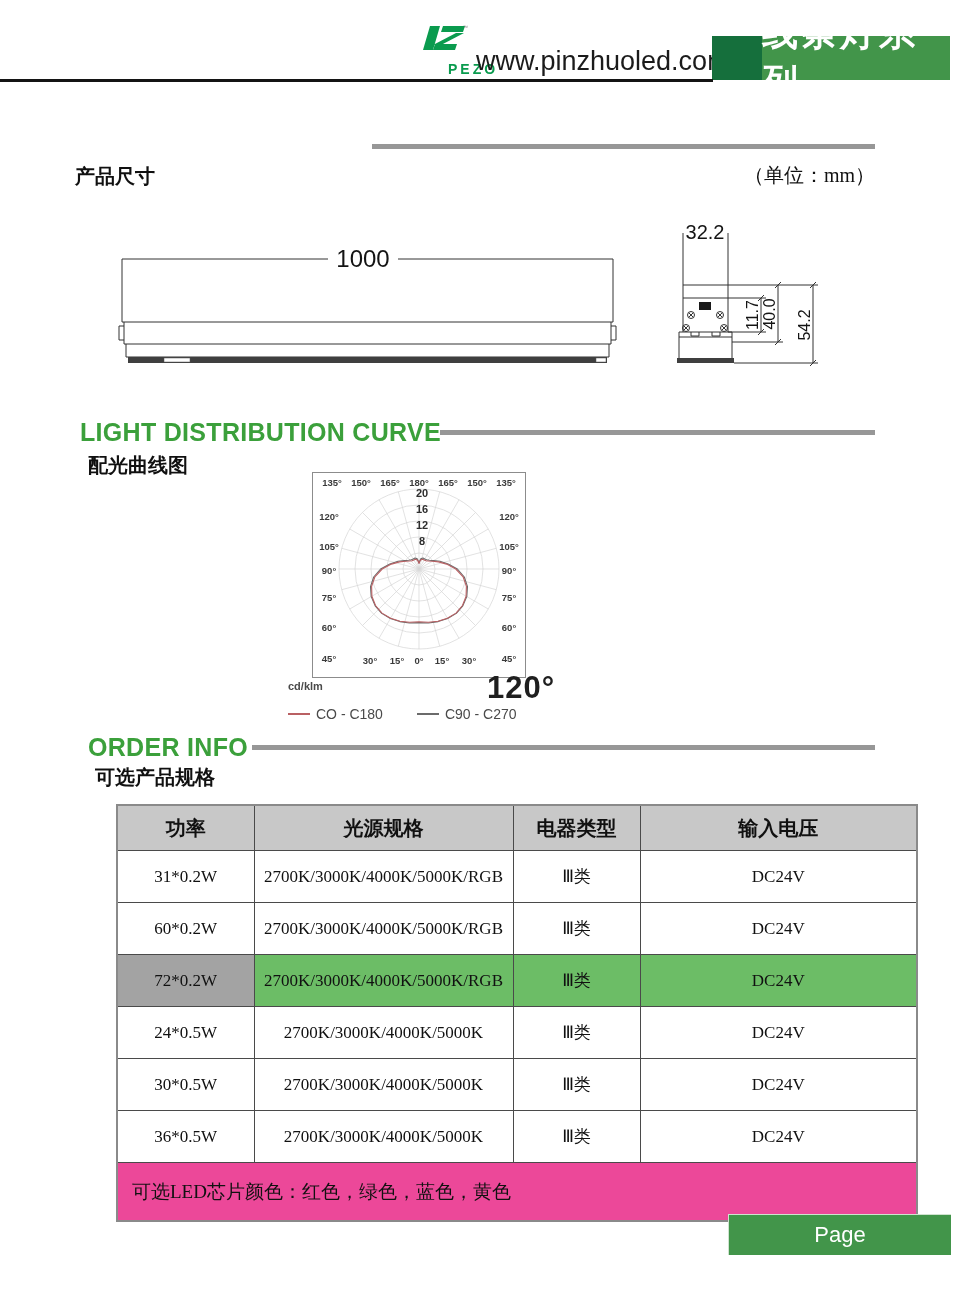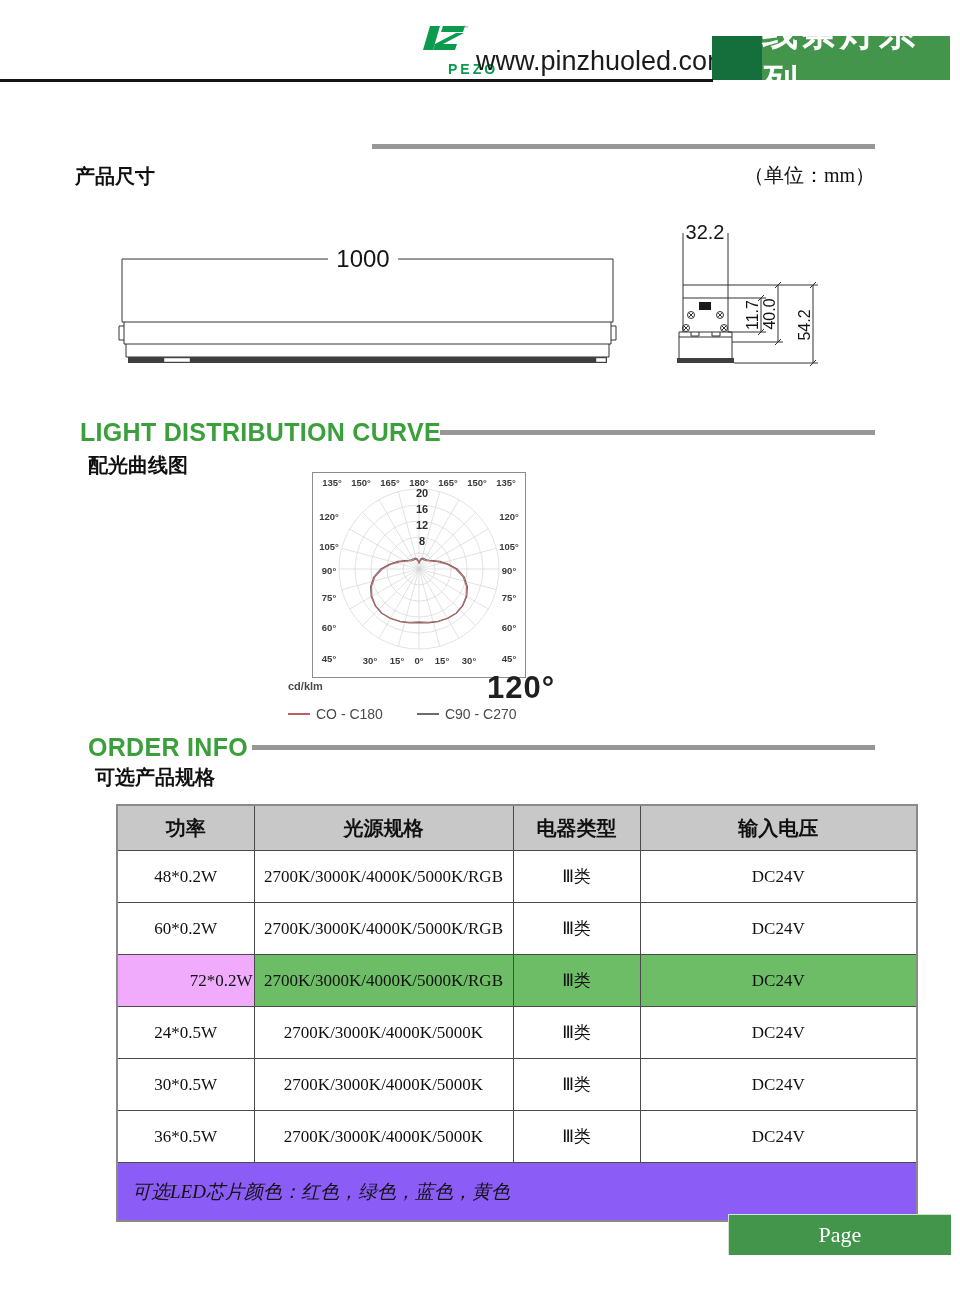--- a/index.html
+++ b/index.html
@@ -30,26 +30,26 @@
   #legend .row{display:flex;align-items:flex-end;margin-top:14px;}
   .legend-item{display:flex;align-items:center;margin-right:34px;}
   .legend-swatch{display:inline-block;width:22px;height:2px;margin-right:6px;}
   .legend-label{font-size:14px;color:#4a4a4a;}
   #beam-angle{position:absolute;left:487px;top:670px;font-size:31px;font-weight:700;color:#1f1f1f;letter-spacing:1px;}
   
   #order-table{border-collapse:collapse;width:800px;table-layout:fixed;border:2px solid #8a8a8a;
     font-family:"Liberation Serif",serif;}
   #order-table th{background:#c8c8c8;font-size:20px;font-weight:700;height:42px;border:1px solid #4a4a4a;color:#111;}
   #order-table td{font-size:17px;text-align:center;height:49px;border:1px solid #4a4a4a;color:#111;}
-  #order-table tr.foot td{background:#8b5cf6;text-align:left;padding-left:14px;font-size:19px;height:55px;font-style:italic;}
+  #order-table tr.foot td{background:#ec4899;text-align:left;padding-left:14px;font-size:19px;height:55px;}
   
   #page-btn{position:absolute;left:728px;top:1214px;width:222px;height:40px;background:#42954a;
     border-top:1px solid #cfe3cf;border-left:1px solid #cfe3cf;
     display:flex;align-items:center;justify-content:center;}
-  #page-btn span{color:#ffffff;font-size:22px;font-family:Liberation Serif, serif;}
+  #page-btn span{color:#ffffff;font-size:22px;}
 </style>
 </head>
 <body>
 
 <div id="page">
 
   <div id="logo-mark">
     <svg width="46" height="40" viewBox="0 0 46 40">
       <path d="M7,2 H17 L10,26 H0 Z" fill="#0a9b4e"></path>
       <path d="M20,2 H42 L40,8 H18 Z" fill="#0a9b4e"></path>
@@ -242,33 +242,33 @@
       <thead>
           <tr id="order-thead-row">
             <th>功率</th>
             <th>光源规格</th>
             <th>电器类型</th>
             <th>输入电压</th>
           </tr>
         </thead>
       <tbody id="order-tbody">
           <tr>
-            <td>48*0.2W</td>
+            <td>31*0.2W</td>
             <td>2700K/3000K/4000K/5000K/RGB</td>
             <td>Ⅲ类</td>
             <td>DC24V</td>
           </tr>
           <tr>
             <td>60*0.2W</td>
             <td>2700K/3000K/4000K/5000K/RGB</td>
             <td>Ⅲ类</td>
             <td>DC24V</td>
           </tr>
           <tr>
-            <td style="background: #f0abfc; text-align: right;">72*0.2W</td>
+            <td style="background: #a3a3a3;">72*0.2W</td>
             <td style="background: rgb(108, 189, 102);">2700K/3000K/4000K/5000K/RGB</td>
             <td style="background: rgb(108, 189, 102);">Ⅲ类</td>
             <td style="background: rgb(108, 189, 102);">DC24V</td>
           </tr>
           <tr>
             <td>24*0.5W</td>
             <td>2700K/3000K/4000K/5000K</td>
             <td>Ⅲ类</td>
             <td>DC24V</td>
           </tr>

